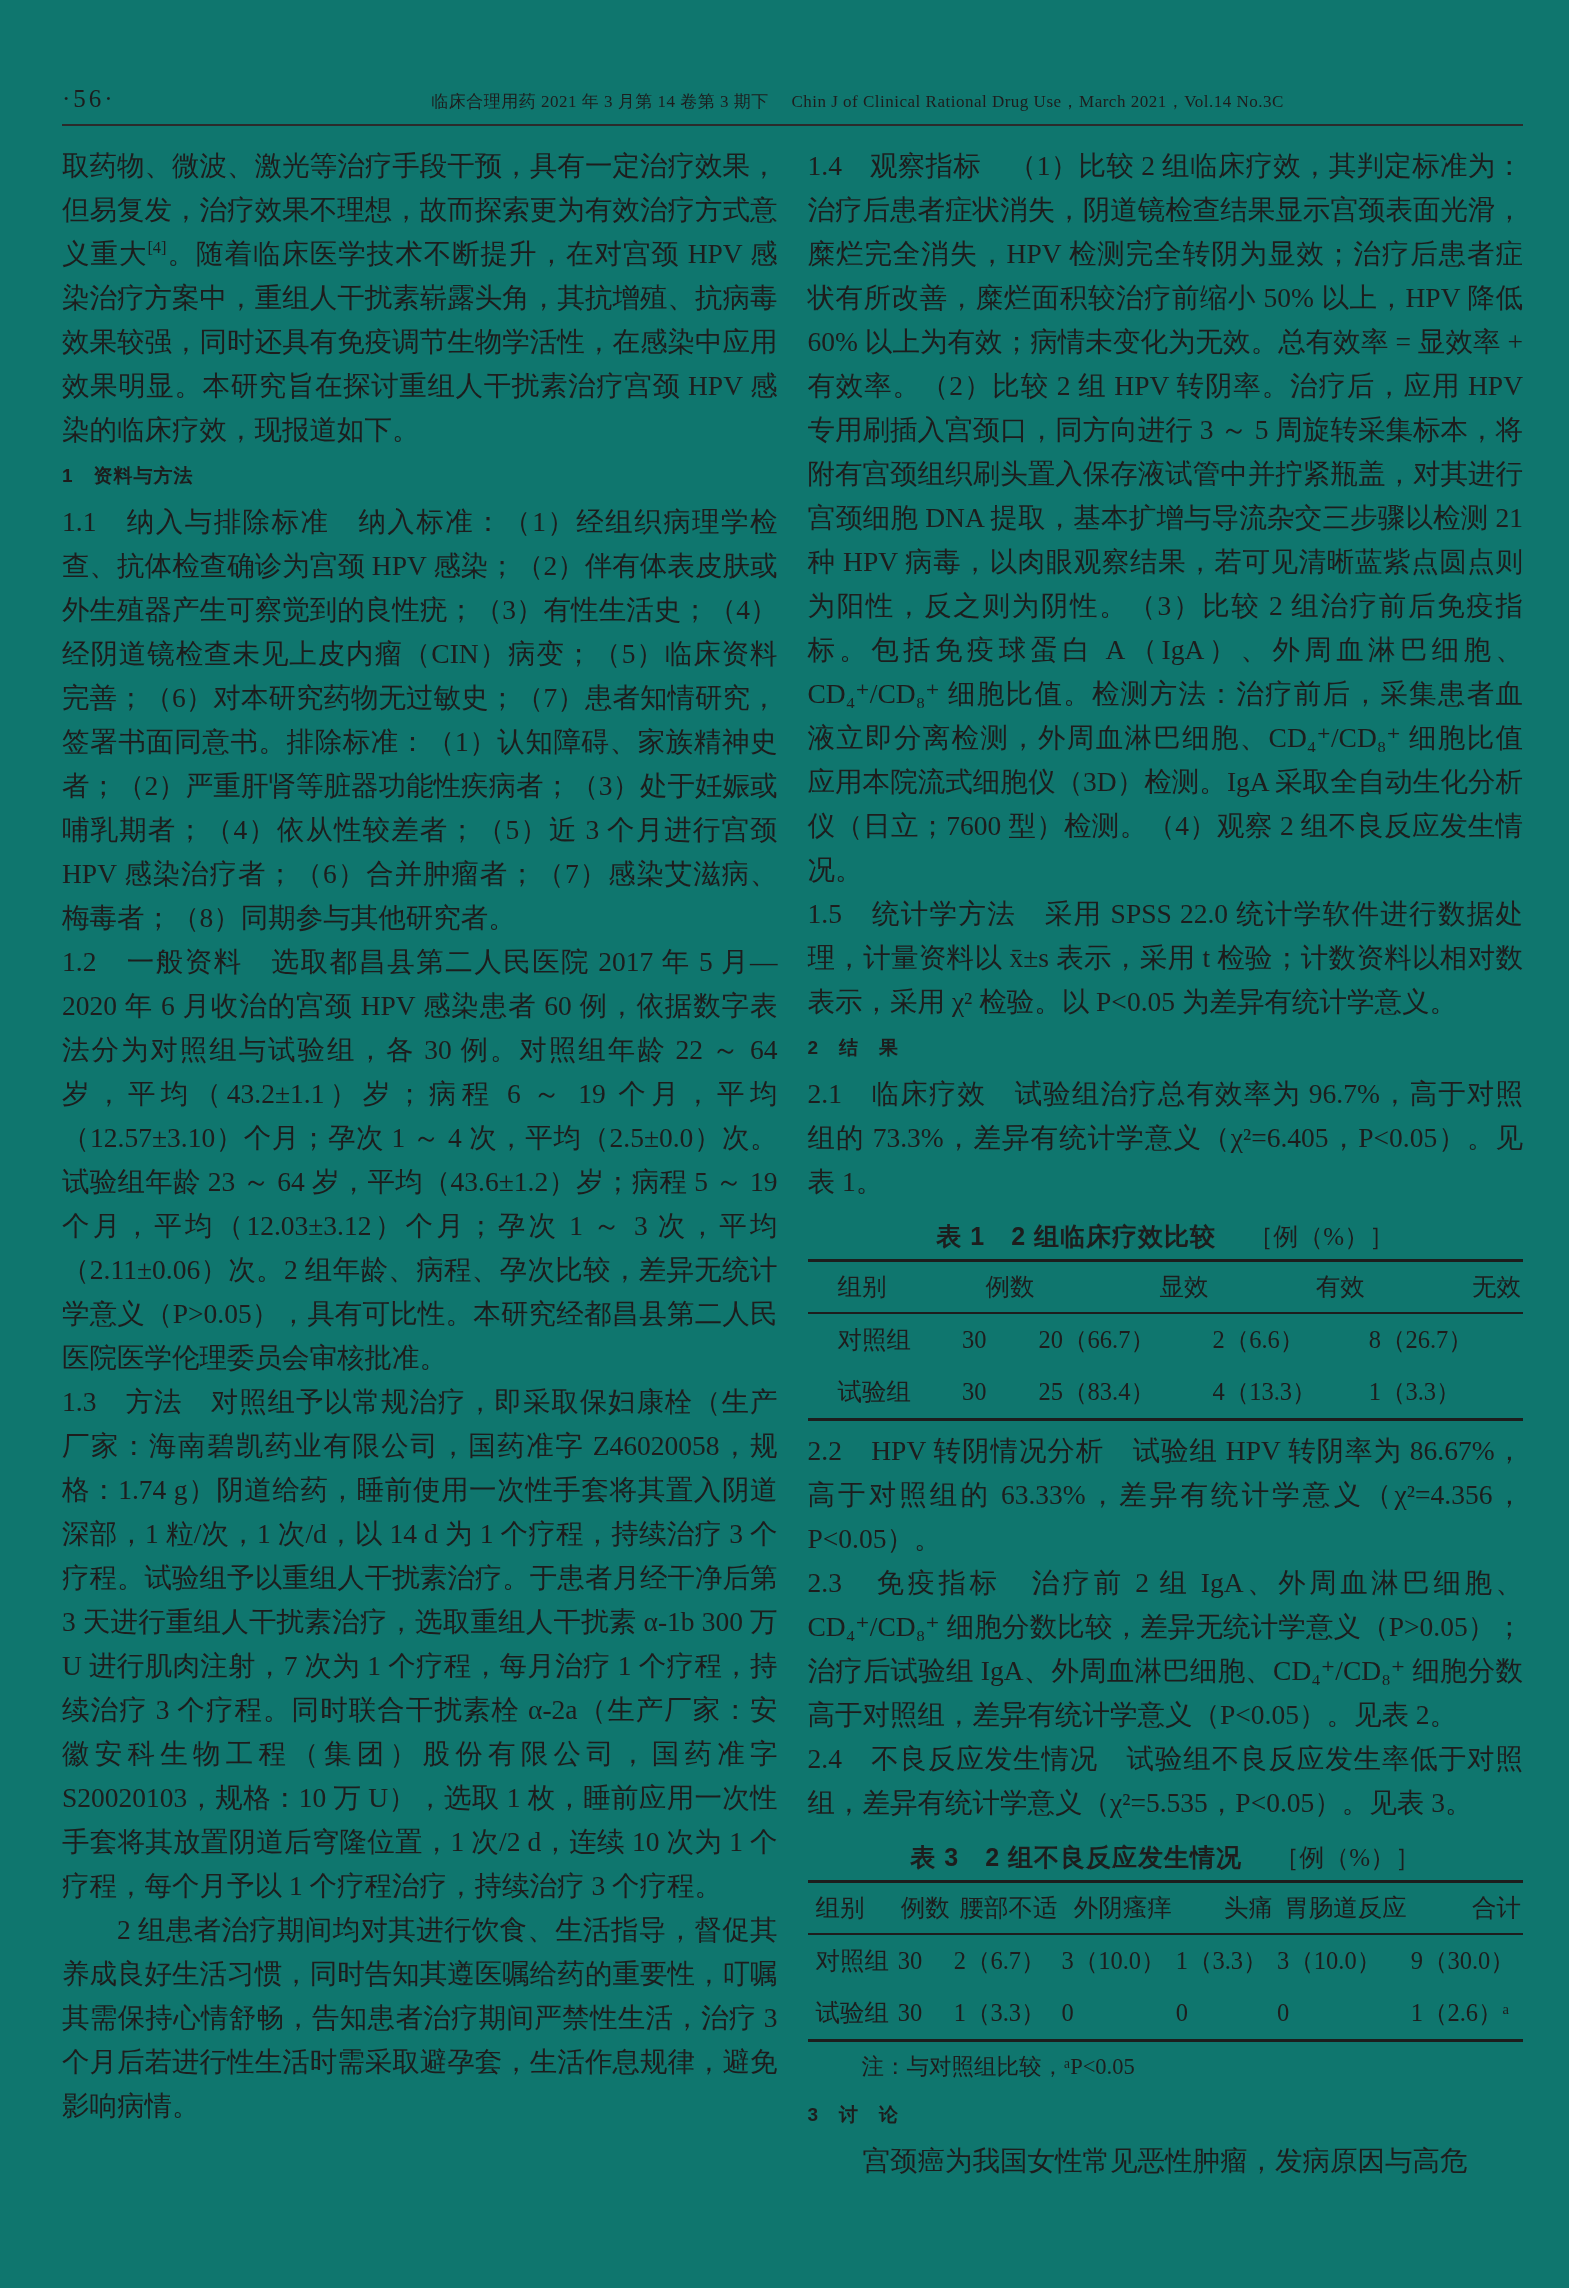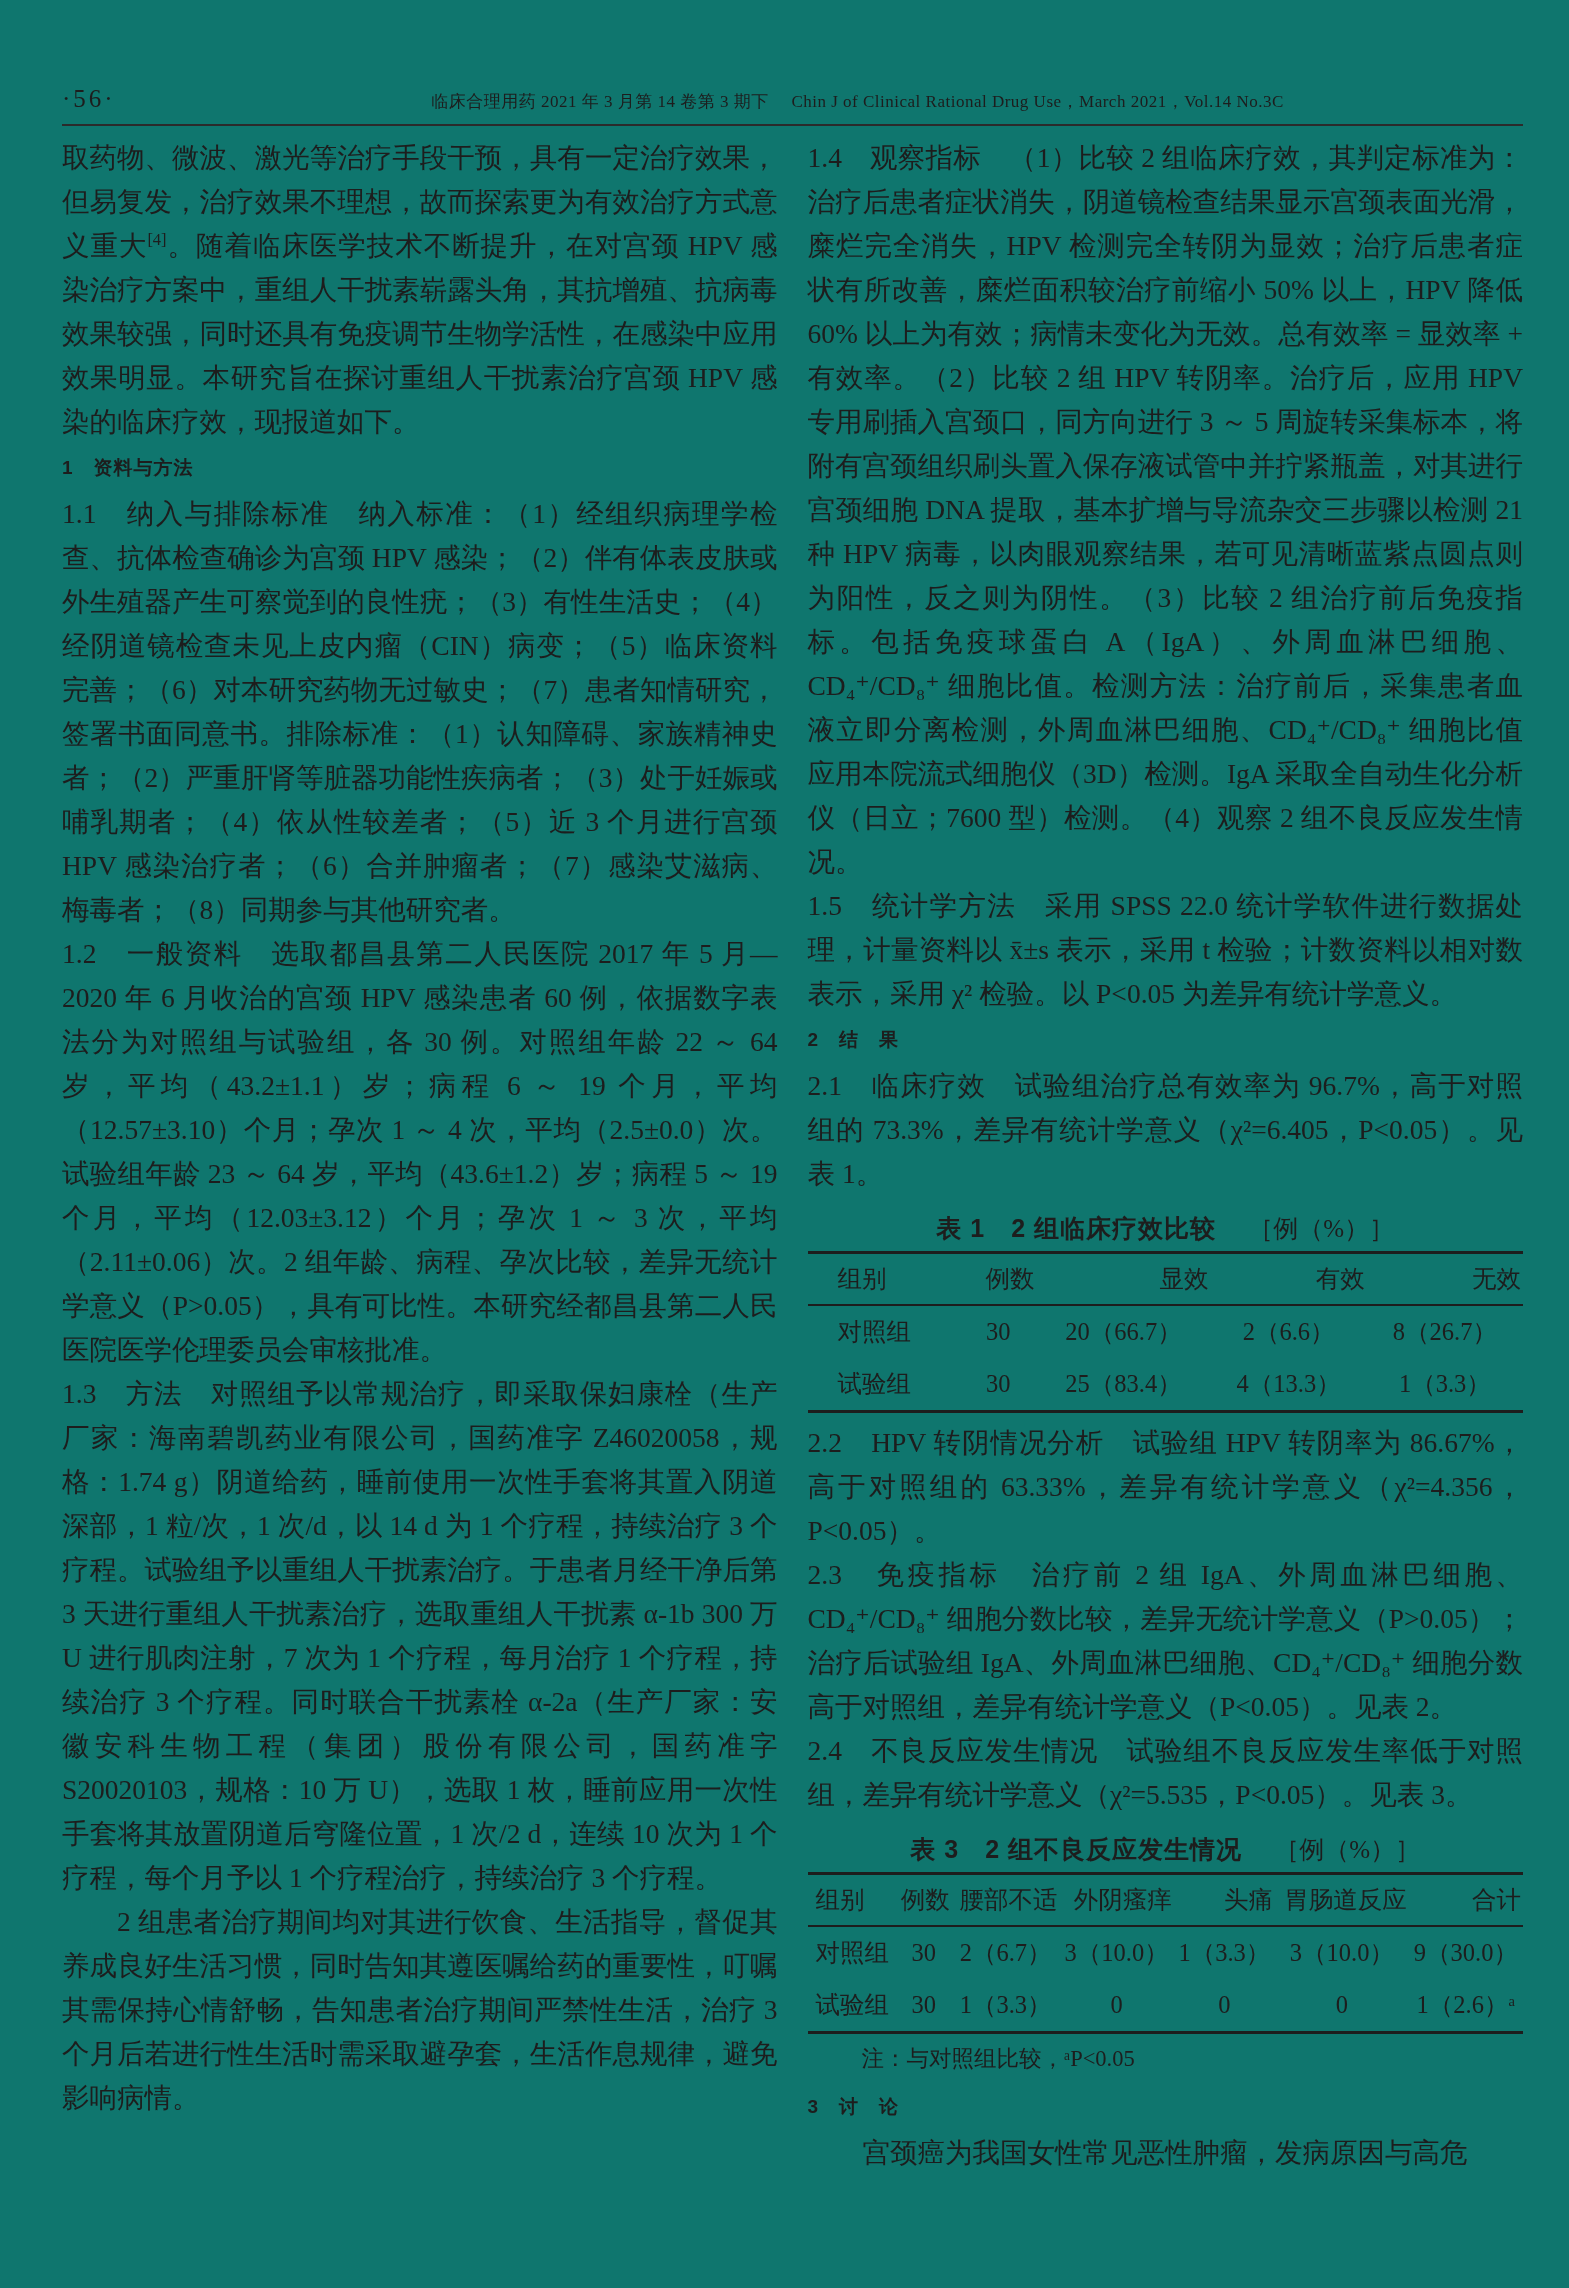--- a/index.html
+++ b/index.html
@@ -23,21 +23,21 @@
   }
   .page-num{width:130px;text-align:left;letter-spacing:3px;font-size:25px;}
   .journal-line{flex:1;text-align:center;font-size:17px;letter-spacing:0.5px;}
   .journal-line .en{margin-left:18px;}
   .header-rule{
     position:absolute;top:124px;left:62px;right:46px;
     border-top:2px solid #2b2b2b;height:0;
   }
   
   .columns{
-    position:absolute;top:136px;left:62px;right:46px;
+    position:absolute;top:144px;left:62px;right:46px;
     display:flex;gap:30px;
   }
   .col{
     width:calc(50% - 15px);
     font-size:27.5px;line-height:44px;
     text-align:justify;
   }
   p.para{margin:0;padding:0;}
   p.indent{text-indent:2em;}
   .sec-head{
@@ -61,21 +61,21 @@
     width:100%;border-collapse:collapse;
     font-size:24.5px;line-height:30px;
     border-top:3px solid #1d1d1d;
     border-bottom:3px solid #1d1d1d;
     margin:2px 0 8px 0;
   }
   table.data th{
     font-weight:normal;border-bottom:2px solid #1d1d1d;
     padding:10px 2px;text-align:right;
   }
-  table.data td{padding:11px 2px;text-align:center;}
+  table.data td{padding:11px 2px;text-align:left;}
   table.data th:first-child,table.data td:first-child{
     text-align:left;padding-left:30px;
   }
   table.t3 th:first-child,table.t3 td:first-child{padding-left:8px;}
   .tbl-note{
     font-size:22.5px;line-height:34px;
     margin:0 0 8px 0;padding-left:2.4em;text-align:left;font-family:Liberation Serif, serif;
   }
 </style>
 </head>

